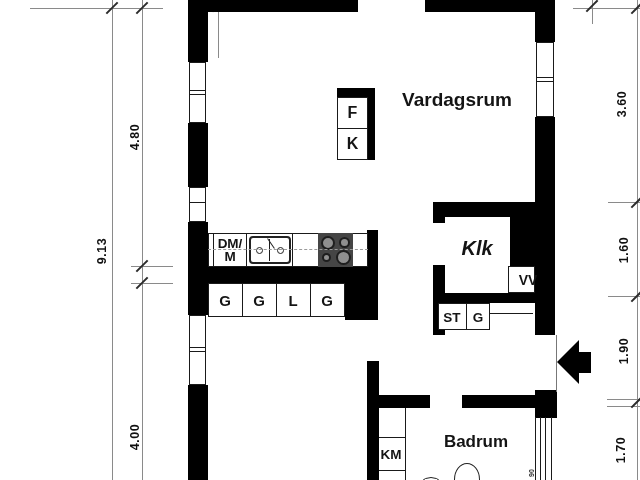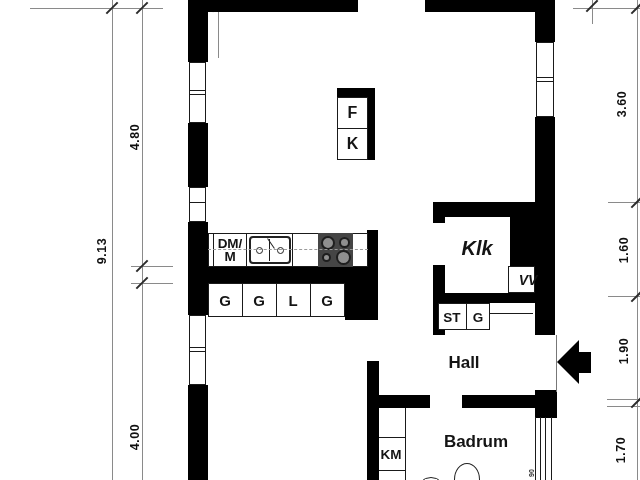--- a/index.html
+++ b/index.html
@@ -137,34 +137,34 @@
   <div class="box" style="left:208px;top:283px;width:137px;height:34px;"></div>
   <div class="vl" style="left:242px;top:283px;height:34px;"></div>
   <div class="vl" style="left:276px;top:283px;height:34px;"></div>
   <div class="vl" style="left:310px;top:283px;height:34px;"></div>
   <div class="lbl small" style="left:208px;top:290px;width:34px;height:20px;font-size:15px;">G</div>
   <div class="lbl small" style="left:242px;top:290px;width:34px;height:20px;font-size:15px;">G</div>
   <div class="lbl small" style="left:276px;top:290px;width:34px;height:20px;font-size:15px;">L</div>
   <div class="lbl small" style="left:310px;top:290px;width:34px;height:20px;font-size:15px;">G</div>
 
   <div class="box" style="left:508px;top:266px;width:27px;height:27px;"></div>
-  <div class="lbl" style="left:508px;top:270px;width:40px;height:20px;font-size:14px;font-style:italic;">VV</div>
+  <div class="lbl" style="left:508px;top:270px;width:40px;height:20px;font-size:14px;">VV</div>
   <div class="box" style="left:438px;top:303px;width:52px;height:27px;"></div>
   <div class="vl" style="left:466px;top:303px;height:27px;"></div>
   <div class="lbl" style="left:438px;top:307px;width:28px;height:20px;font-size:13.5px;">ST</div>
   <div class="lbl" style="left:466px;top:307px;width:24px;height:20px;font-size:13.5px;">G</div>
   <div class="hl" style="left:490px;top:313px;width:43px;"></div>
 
   <div class="vl" style="left:405px;top:408px;height:72px;"></div>
   <div class="hl" style="left:379px;top:437px;width:26px;"></div>
   <div class="hl" style="left:379px;top:470px;width:26px;"></div>
   <div class="lbl" style="left:377px;top:444px;width:28px;height:20px;font-size:13.5px;">KM</div>
   <div style="position:absolute;left:454px;top:463px;width:26px;height:33px;border:1.5px solid #222;border-radius:50%;box-sizing:border-box;"></div>
   <div style="position:absolute;left:416px;top:477px;width:30px;height:30px;border:1.5px solid #222;border-radius:50%;box-sizing:border-box;"></div>
 
   <div style="position:absolute;left:557px;top:340px;width:0;height:0;border-top:22px solid transparent;border-bottom:22px solid transparent;border-right:22px solid #000;"></div>
   <div class="wall" style="left:578px;top:352px;width:13px;height:21px;"></div>
 
+  <div class="lbl room" style="left:397px;top:89px;width:120px;height:22px;font-size:19px;">Vardagsrum</div>
   <div class="lbl room" style="left:447px;top:237px;width:60px;height:22px;font-size:20px;font-style:italic;">Klk</div>
-  <div class="lbl room" style="left:434px;top:352px;width:60px;height:22px;font-size:17px;">Hall</div>
   <div class="lbl room" style="left:436px;top:431px;width:80px;height:22px;font-size:17px;">Badrum</div>
 
 </div>
 
 </body></html>

